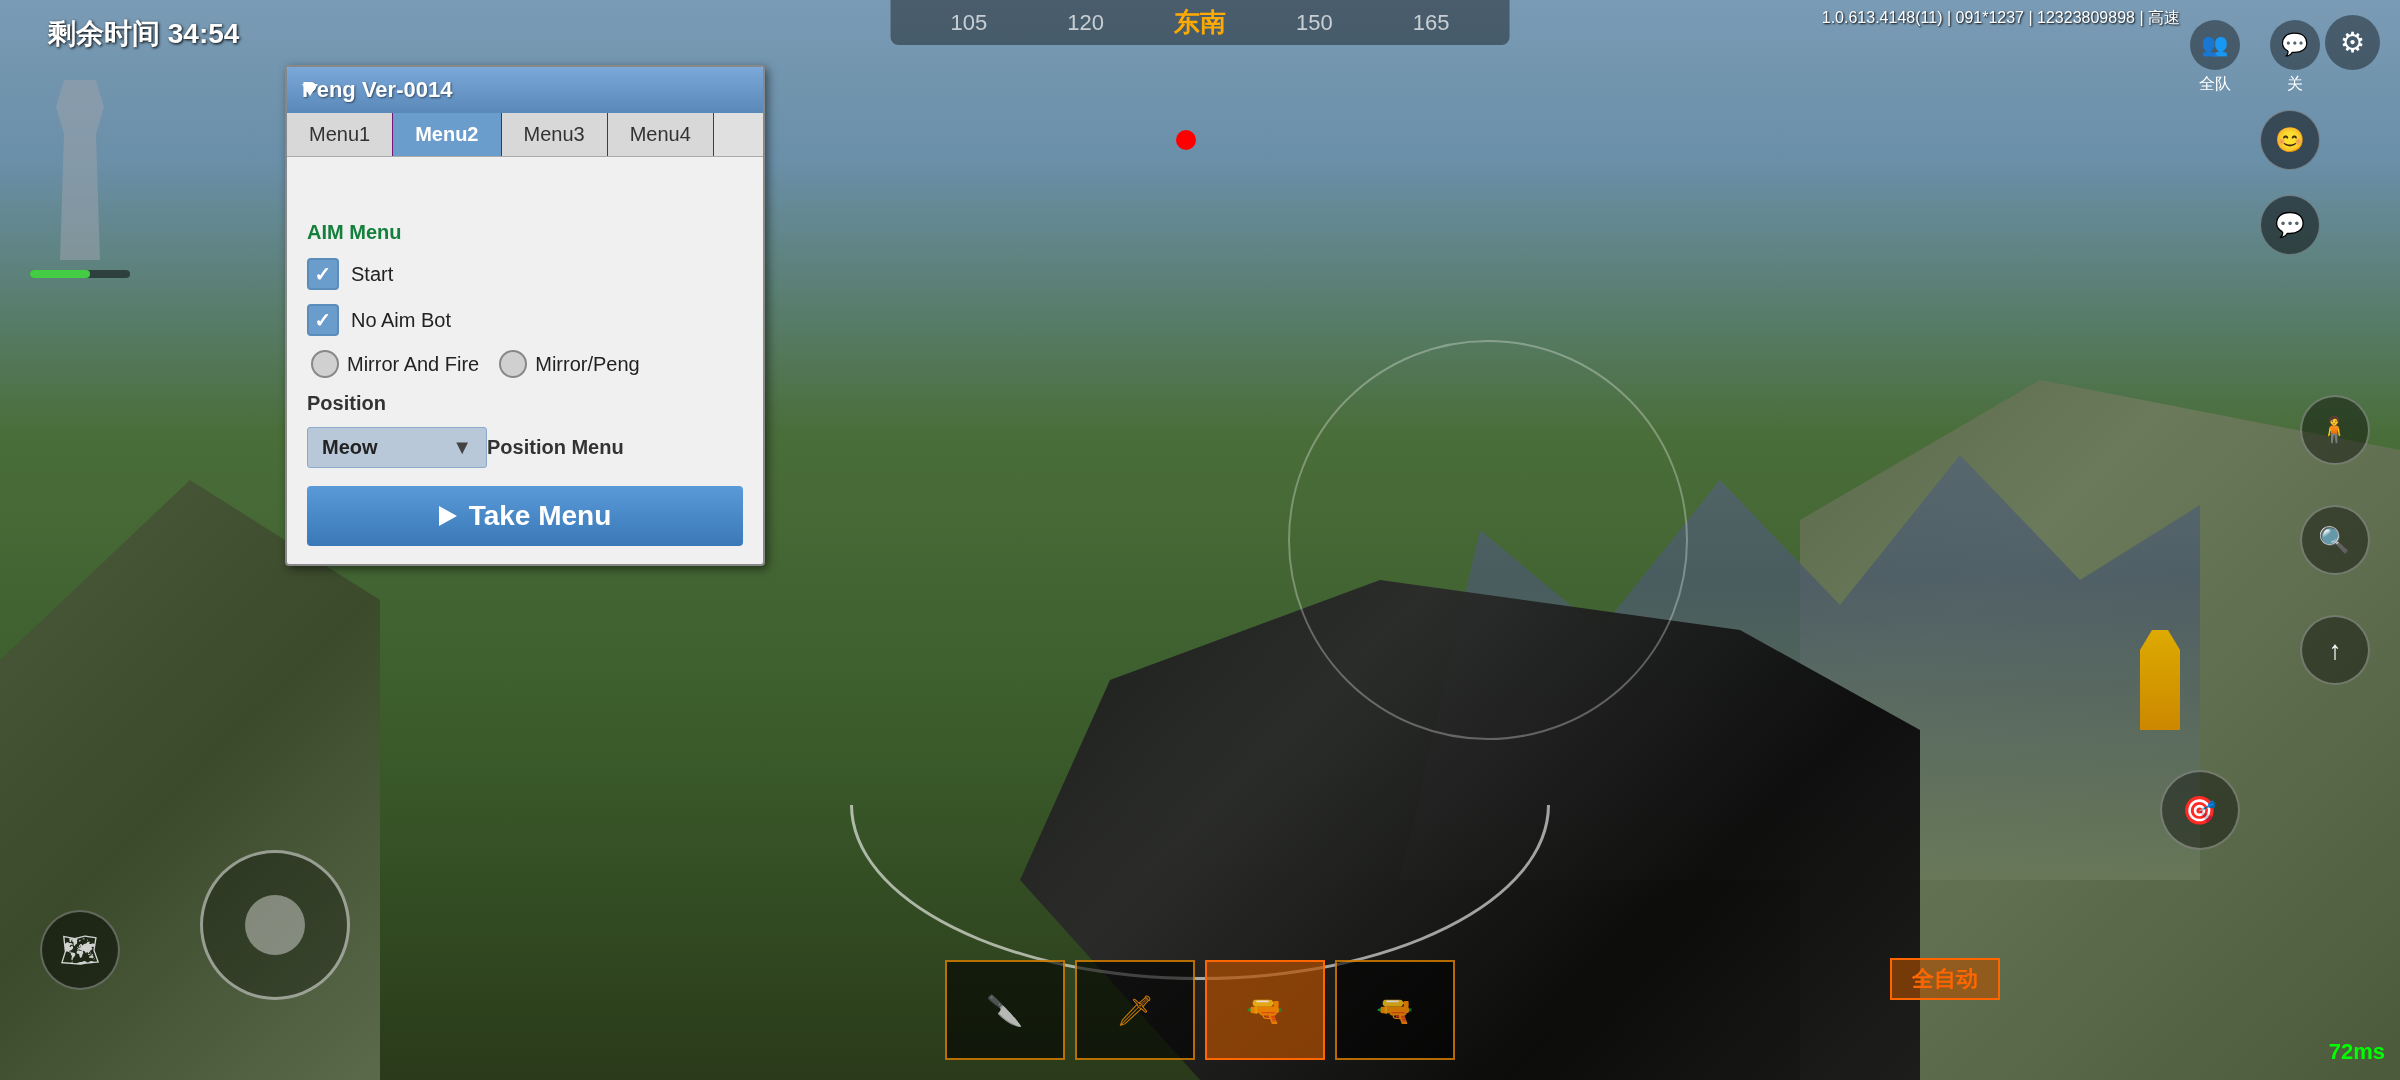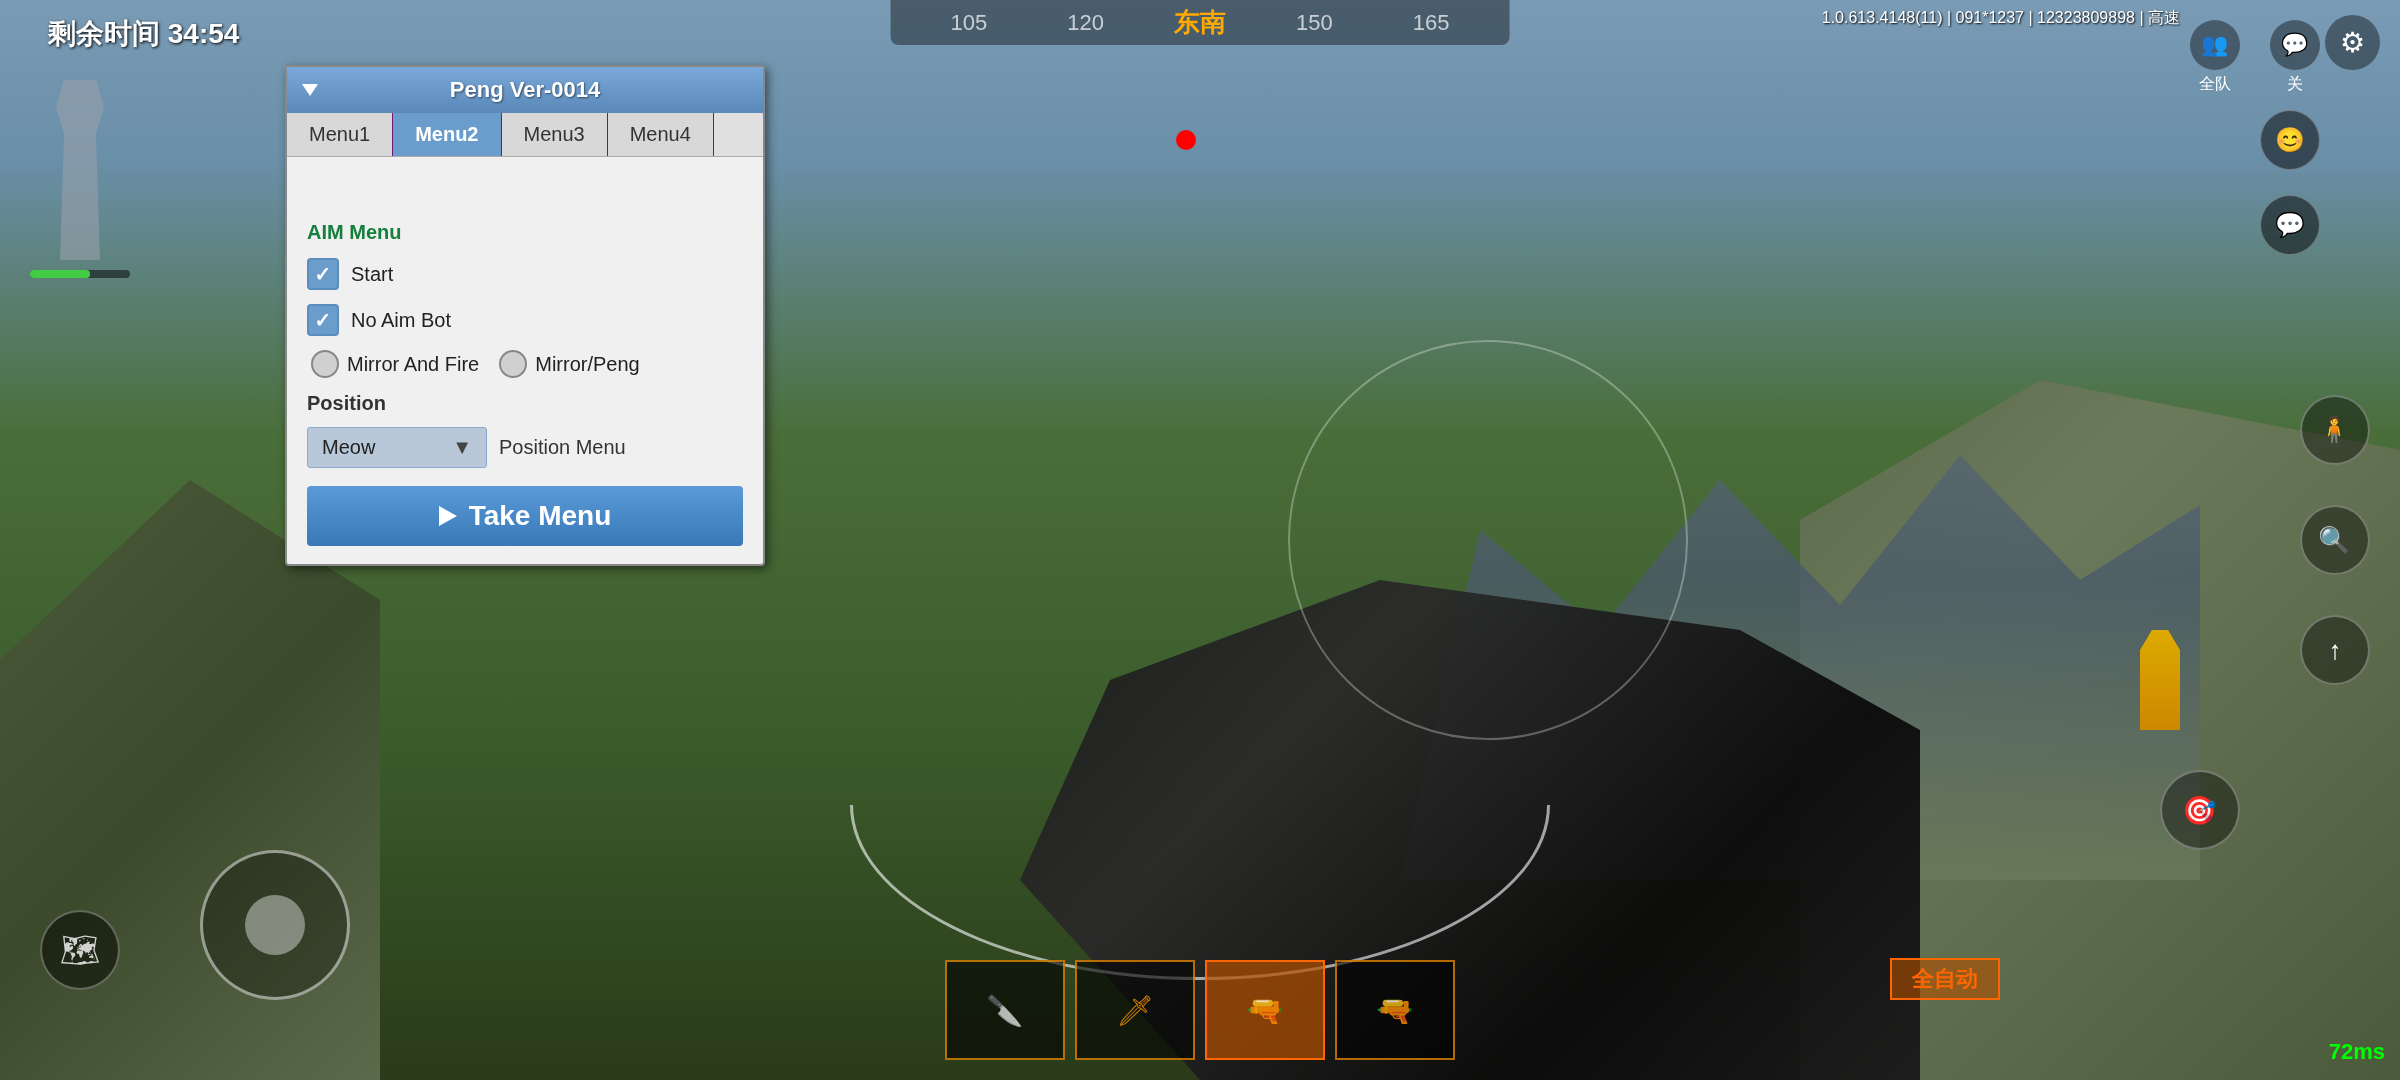--- a/index.html
+++ b/index.html
@@ -295,21 +295,21 @@
       border-radius: 4px;
       box-shadow: 3px 3px 10px rgba(0,0,0,0.5);
       z-index: 100;
     }
 
     .cheat-panel-header {
       background: linear-gradient(180deg, #7aa8d8 0%, #5a88b8 100%);
       padding: 10px 15px;
       display: flex;
       align-items: center;
-      justify-content: center;
+      justify-content: flex-start;
       position: relative;
       border-radius: 2px 2px 0 0;
     }
 
     .cheat-panel-title {
       color: white;
       font-size: 22px;
       font-weight: bold;
       text-shadow: 1px 1px 2px rgba(0,0,0,0.5);
     }
@@ -421,22 +421,23 @@
     .position-row {
       font-size: 20px;
       color: #333;
       font-weight: bold;
       margin-bottom: 12px;
     }
 
     .dropdown-row {
       display: flex;
       align-items: center;
-      gap: 12px;
+      gap: 0;
       margin-bottom: 18px;
+      font-weight: bold;
     }
 
     .dropdown-select {
       display: flex;
       align-items: center;
       background: #b8c8d8;
       border: 1px solid #8aabcc;
       border-radius: 3px;
       padding: 8px 14px;
       font-size: 20px;

